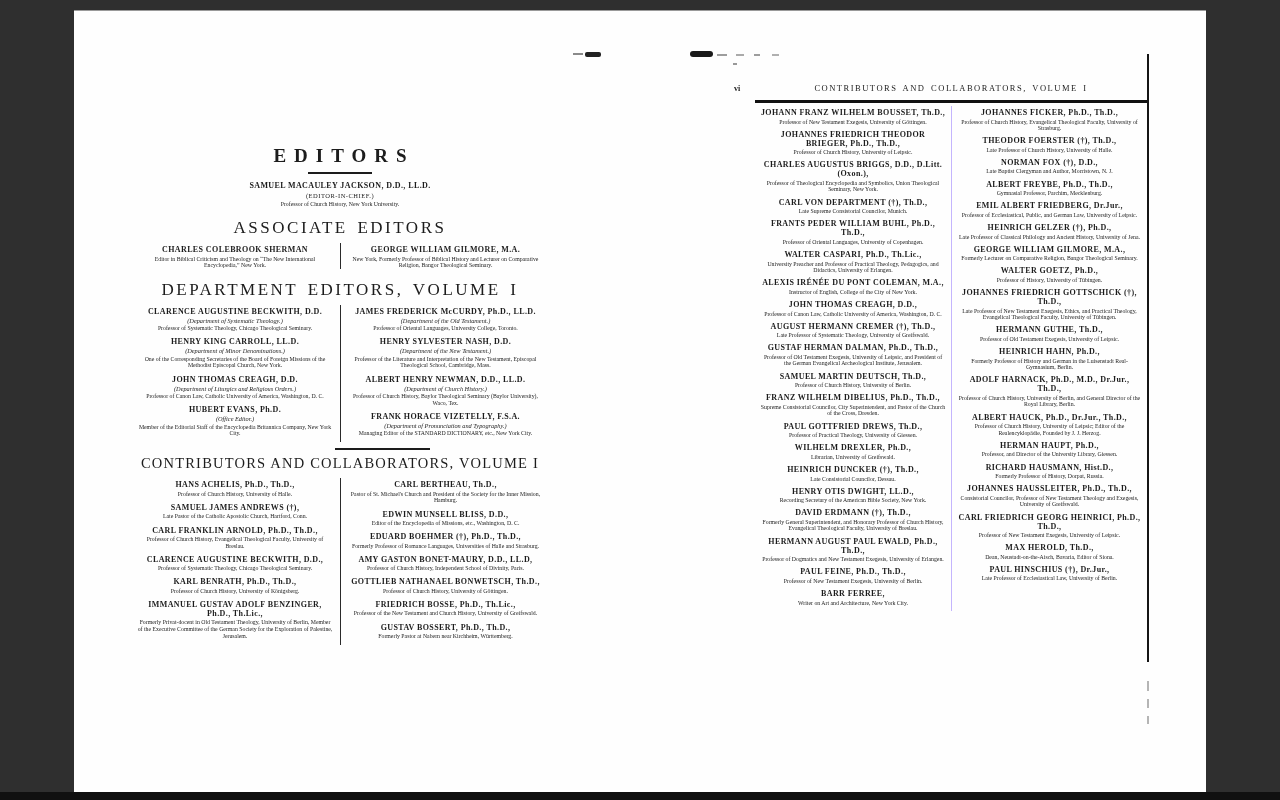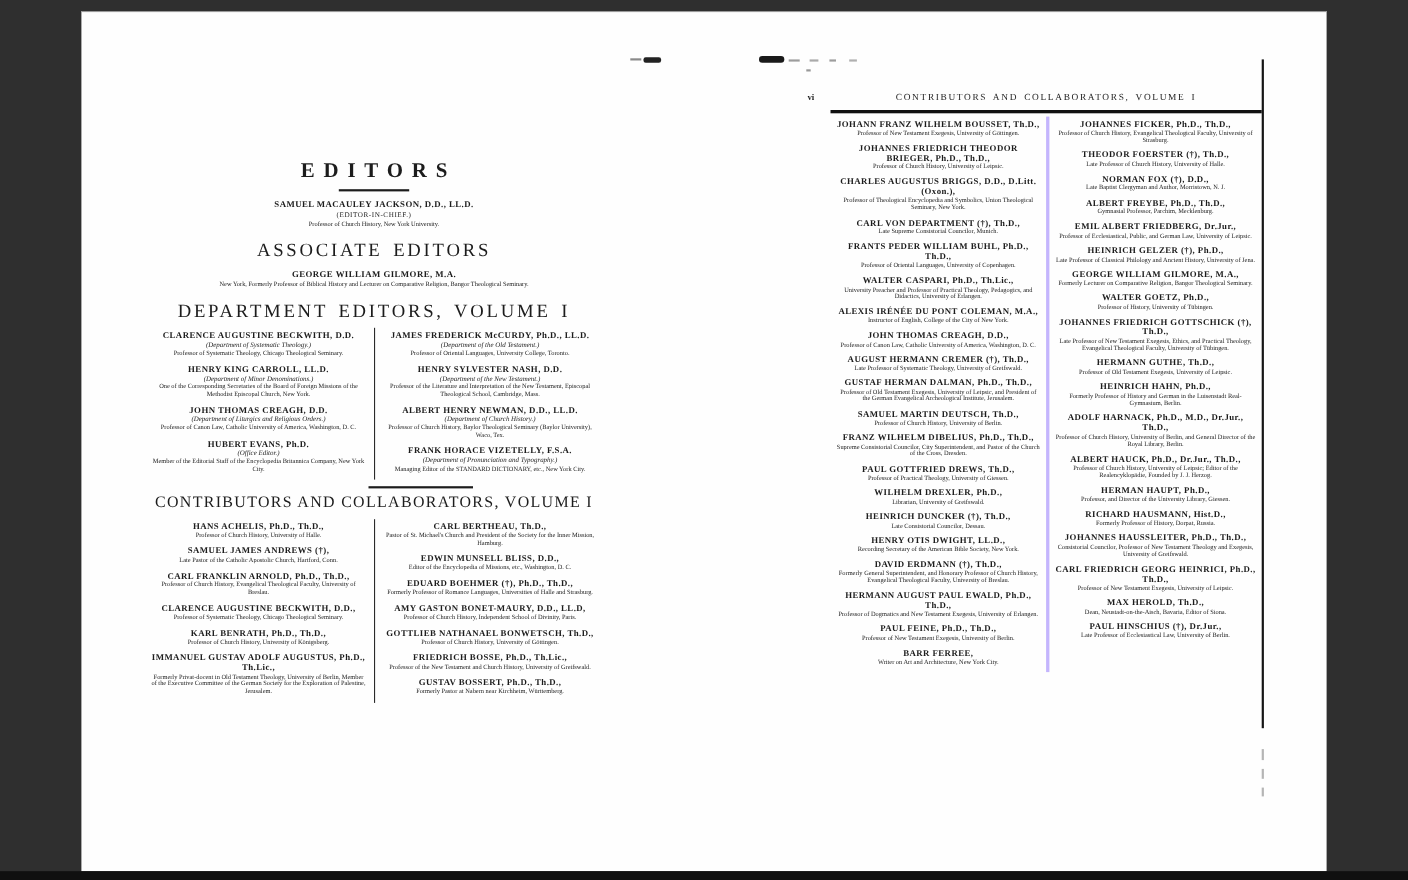--- a/index.html
+++ b/index.html
@@ -34,21 +34,21 @@
   .entry-dept { font-style:italic; font-size:6.3px; line-height:7px; margin-top:1px; }
   .offset-rule { width:95px; height:2px; background:#1c1c1c; margin:6px 0 0 205px; }
   .contrib-title { font-size:14.5px; font-weight:500; letter-spacing:1.2px; margin:5px 0 6px; white-space:nowrap; }
 
   
   .rp-pagenum { position:absolute; left:660px; top:73px; width:20px; font-size:8px; font-weight:bold; }
   .rp-header { position:absolute; left:681px; top:72px; width:392px; text-align:center; font-size:8.5px; font-weight:500; letter-spacing:1.5px; word-spacing:2px; }
   .rp-rule { position:absolute; left:681px; top:89px; width:392px; height:2.5px; background:#111; }
   .rp-cols { position:absolute; left:681px; top:95px; width:392px; display:flex; align-items:stretch; text-align:center; }
   .rp-col { flex:1 1 50%; padding:2px 5px 0; min-width:0; }
-  .rp-col + .rp-col { border-left:3px solid #c4b5fd; }
+  .rp-col + .rp-col { border-left:1px solid #c4b5fd; }
   .rp-col .entry { margin-bottom:4.6px; }
   .edge-line { position:absolute; left:1073px; top:43px; width:2px; height:608px; background:#151515; }
   .edge-dash { position:absolute; left:1073px; width:1.5px; background:#b5b5b5; }
 </style>
 </head>
 <body>
 
 <div class="page">
 
   <div class="artifact" style="left:499px;top:42px;width:10px;height:2px;background:#8a8a8a;"></div>
@@ -66,20 +66,24 @@
 
     <div class="eic">
       <div class="entry-name">SAMUEL MACAULEY JACKSON, D.D., LL.D.</div>
       <div class="eic-role">(EDITOR-IN-CHIEF.)</div>
       <div class="entry-aff">Professor of Church History, New York University.</div>
     </div>
 
     <h2 class="section-heading">ASSOCIATE EDITORS</h2>
     <div class="two-col">
 
+        <div class="col">
+          <div class="entry-name">CHARLES COLEBROOK SHERMAN</div>
+          <div class="entry-aff">Editor in Biblical Criticism and Theology on “The New International Encyclopedia,” New York.</div>
+        </div>
 
         <div class="col">
           <div class="entry-name">GEORGE WILLIAM GILMORE, M.A.</div>
           <div class="entry-aff">New York, Formerly Professor of Biblical History and Lecturer on Comparative Religion, Bangor Theological Seminary.</div>
         </div>
       </div>
 
     <h2 class="section-heading">DEPARTMENT EDITORS, VOLUME I</h2>
     <div class="two-col">
       <div class="col">
@@ -161,21 +165,21 @@
             <div class="entry-name">CLARENCE AUGUSTINE BECKWITH, D.D.,</div>
             <div class="entry-aff">Professor of Systematic Theology, Chicago Theological Seminary.</div>
           </div>
 
           <div class="entry">
             <div class="entry-name">KARL BENRATH, Ph.D., Th.D.,</div>
             <div class="entry-aff">Professor of Church History, University of Königsberg.</div>
           </div>
 
           <div class="entry">
-            <div class="entry-name">IMMANUEL GUSTAV ADOLF AUGUSTUS, Ph.D., Th.Lic.,</div>
+            <div class="entry-name">IMMANUEL GUSTAV ADOLF BENZINGER, Ph.D., Th.Lic.,</div>
             <div class="entry-aff">Formerly Privat-docent in Old Testament Theology, University of Berlin, Member of the Executive Committee of the German Society for the Exploration of Palestine, Jerusalem.</div>
           </div>
         </div>
       <div class="col">
 
           <div class="entry">
             <div class="entry-name">CARL BERTHEAU, Th.D.,</div>
             <div class="entry-aff">Pastor of St. Michael's Church and President of the Society for the Inner Mission, Hamburg.</div>
           </div>
 

